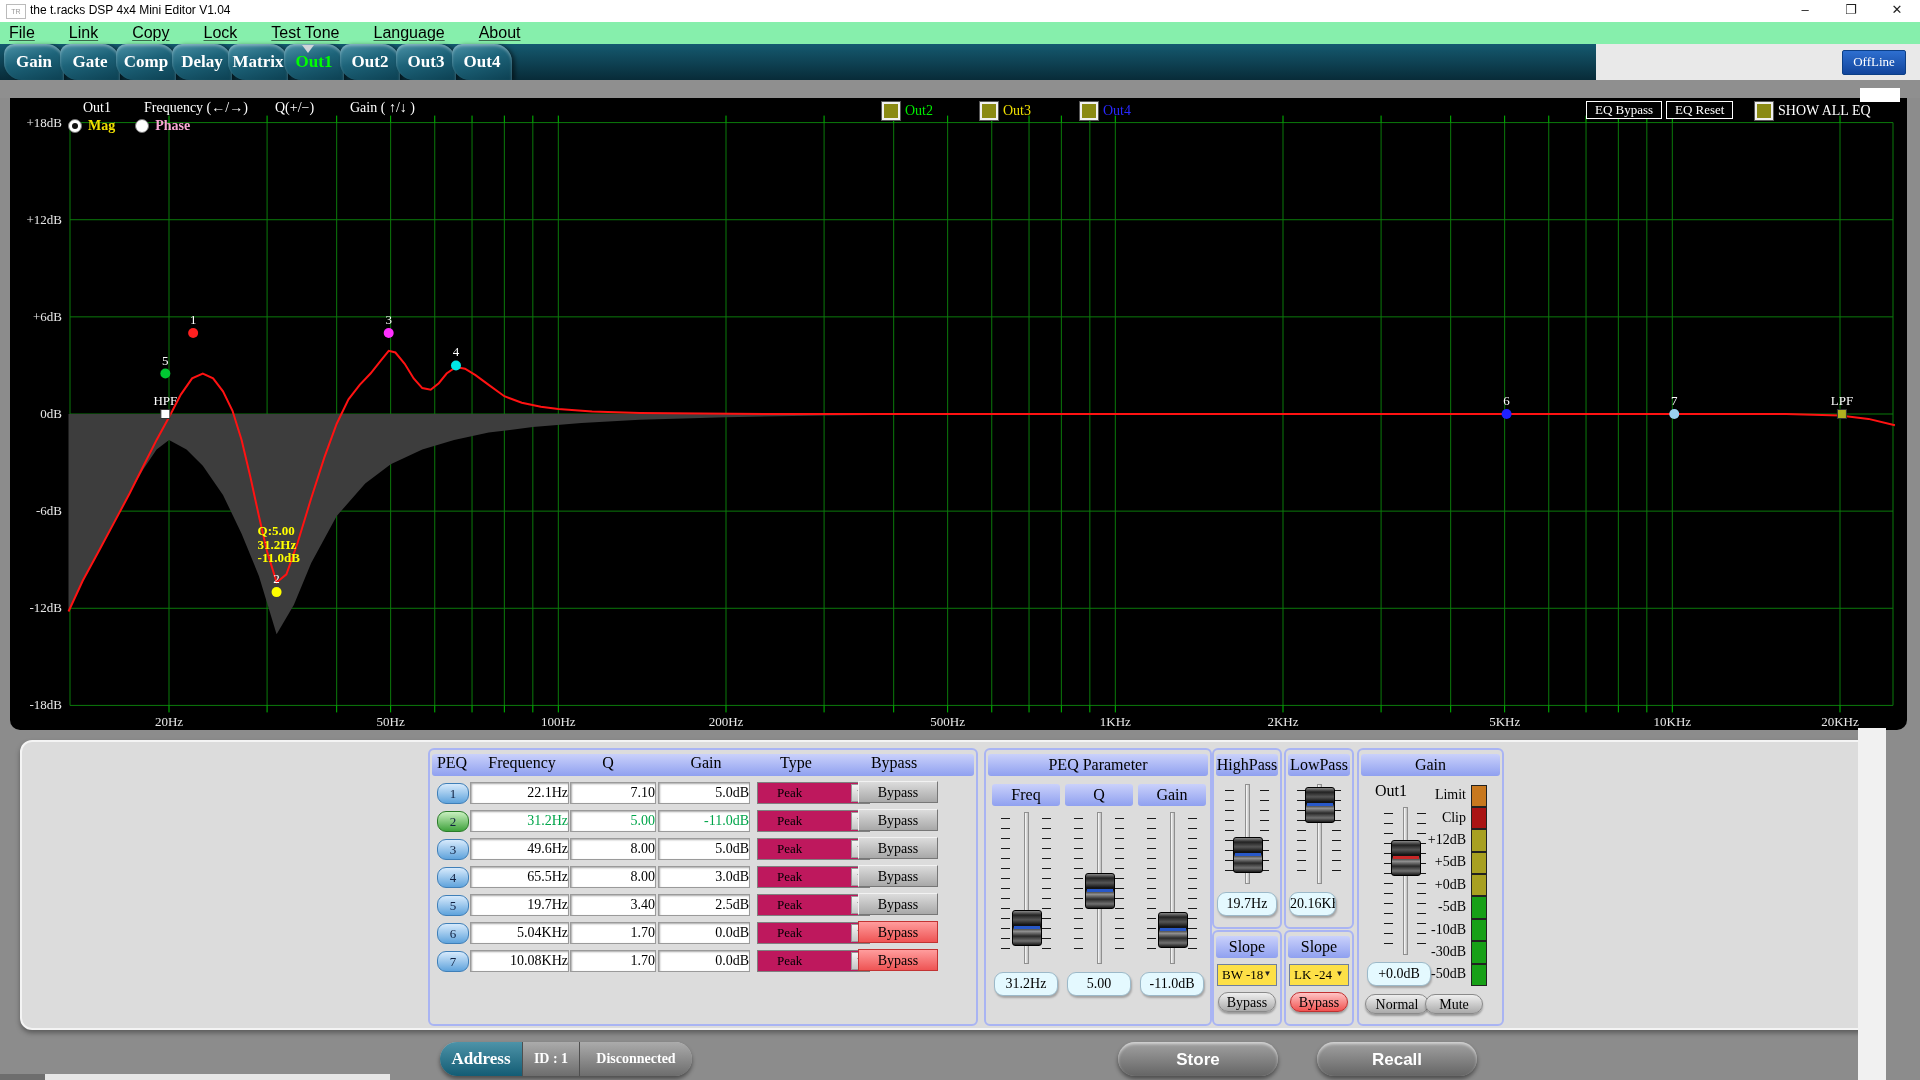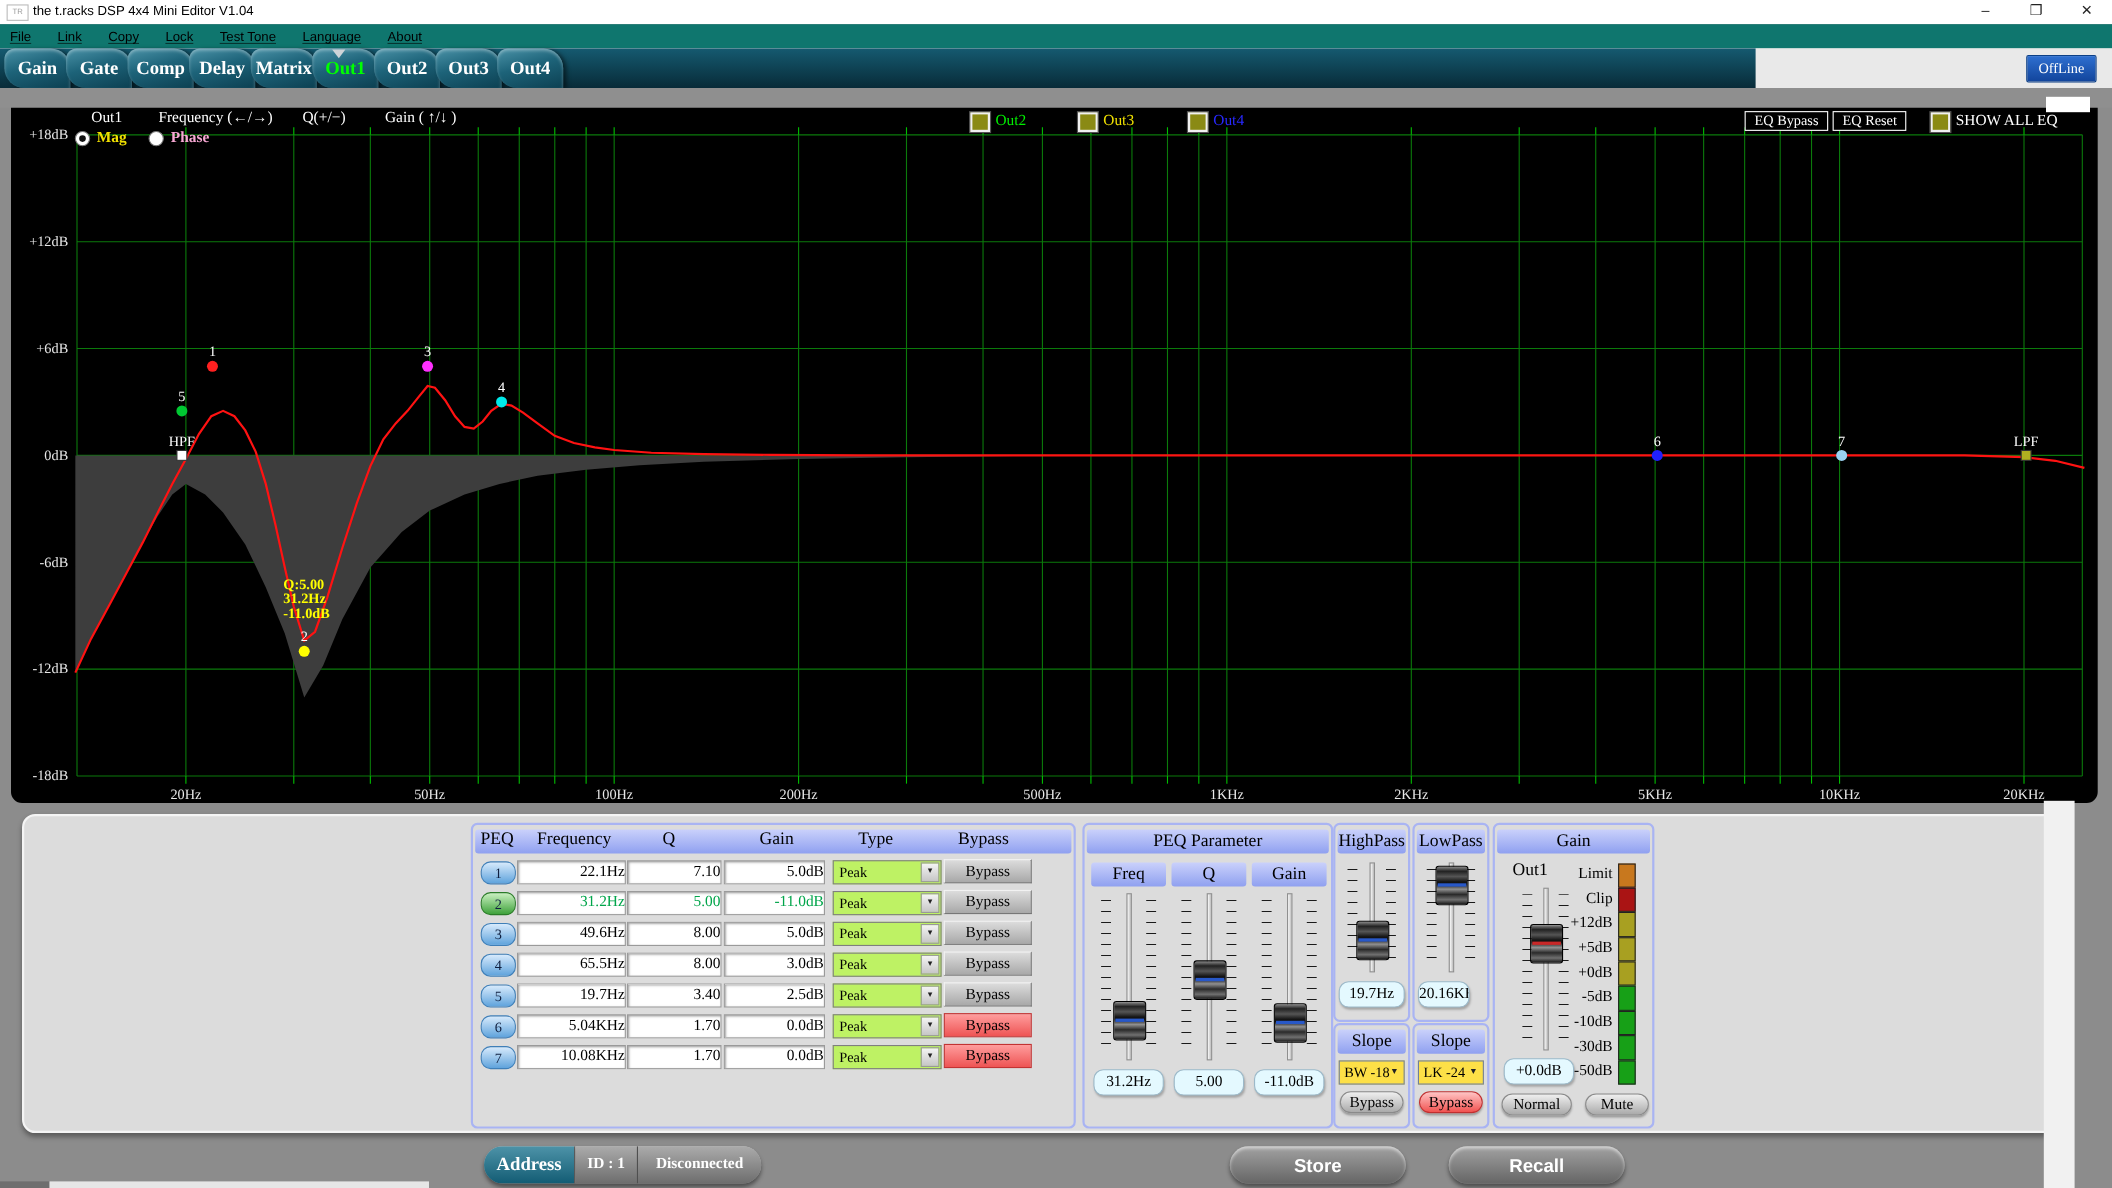--- a/index.html
+++ b/index.html
@@ -7,22 +7,22 @@
        font-family:"Liberation Serif",serif;-webkit-font-smoothing:antialiased;}
   
   .titlebar{position:absolute;left:0;top:0;right:0;height:22px;background:#fff;
             font-family:"Liberation Sans",sans-serif;font-size:12px;color:#000;}
   .appicon{position:absolute;left:6px;top:4px;width:18px;height:13px;border:1px solid #bbb;
            color:#999;font-size:7px;line-height:13px;text-align:center;overflow:hidden;}
   .wtitle{position:absolute;left:30px;top:3px;white-space:nowrap;}
   .winctl{position:absolute;right:0;top:0;height:22px;display:flex;}
   .winbtn{width:46px;height:22px;text-align:center;line-height:20px;font-size:13px;color:#222;}
   
-  .menubar{position:absolute;left:0;top:22px;right:0;height:22px;background:#0f766e;border-bottom:1px solid #e6e6e6;
-           font-family:"Liberation Sans",sans-serif;font-size:12px;display:flex;align-items:center;gap:6px;}
+  .menubar{position:absolute;left:0;top:22px;right:0;height:22px;background:#86efac;border-bottom:1px solid #e6e6e6;
+           font-family:"Liberation Sans",sans-serif;font-size:16px;display:flex;align-items:center;gap:16px;}
   .menuitem{padding:0 9px;color:#000;text-decoration:underline;text-decoration-color:rgba(0,0,0,.55);text-underline-offset:2px;}
   
   .tabbar{position:absolute;left:0;top:44px;right:0;height:36px;background:#e9e9e9;}
   .tabteal{position:absolute;left:0;top:0;width:1596px;height:36px;background:linear-gradient(#155a70,#082b38);}
   .tabs{position:absolute;left:4px;top:0;height:36px;display:flex;}
   .tab{width:60px;height:36px;margin-right:-4px;border-radius:10px 18px 0 18px;
        background:linear-gradient(165deg,#4b93a8 0%,#1d6379 45%,#0c4052 100%);
        box-shadow:inset 0 2px 3px rgba(255,255,255,.35),3px 1px 4px rgba(0,0,0,.5);
        color:#fff;font-weight:bold;font-size:17px;text-align:center;line-height:36px;}
   .tab.active{color:#00ff00;}
@@ -53,22 +53,22 @@
         background:linear-gradient(#cad1fb,#8fa0f0);color:#000;font-size:16px;text-align:center;line-height:22px;}
   .hlabel{position:absolute;top:4px;transform:translateX(-50%);font-size:16px;color:#000;white-space:nowrap;}
   .peqrow{position:absolute;left:0;width:100%;height:22px;}
   .badge{position:absolute;left:7px;top:1px;width:30px;height:19px;border-radius:9px;text-align:center;
          font-size:13px;line-height:19px;color:#102040;background:linear-gradient(#d7eafc,#5fa3dc);border:1px solid #3f7fb8;}
   .peqrow.sel .badge{background:linear-gradient(#c9f0c0,#3fa23c);border-color:#2b7c29;}
   .field{position:absolute;top:0;height:20px;background:#fff;border:1px solid #9a9a9a;
          box-shadow:inset 1px 1px 2px rgba(0,0,0,.35);text-align:right;font-size:14px;line-height:20px;color:#000;}
   .peqrow.sel .field{color:#00a54a;}
   .f-freq{left:40px;width:97px;}.f-q{left:140px;width:84px;}.f-gain{left:228px;width:90px;}
-  .combo{position:absolute;left:327px;top:0;width:92px;height:20px;background:#bef264;border:1px solid #7f7f7f;
-         font-size:13px;line-height:20px;padding-left:5px;color:#000;}
+  .combo{position:absolute;left:327px;top:0;width:92px;height:20px;background:#be185d;border:1px solid #7f7f7f;
+         font-size:13px;line-height:20px;padding-left:19px;color:#000;}
   .arrowbtn{position:absolute;right:1px;top:1px;width:15px;height:16px;background:linear-gradient(#f4f4f4,#c6c6c6);
             border:1px solid #999;font-size:7px;text-align:center;line-height:15px;color:#222;}
   .bypbtn{position:absolute;left:428px;top:-1px;width:80px;height:22px;font-family:"Liberation Serif",serif;
           background:linear-gradient(#dcdcdc,#a8a8a8);border:1px solid #777;border-top-color:#f2f2f2;border-left-color:#f2f2f2;
           font-size:14px;text-align:center;line-height:20px;color:#000;}
   .bypbtn.on{background:linear-gradient(#ff9d9d,#ee5454);border-color:#c23333;}
   
   .scol{position:absolute;}
   .slabel{position:absolute;left:0;right:0;height:22px;border-radius:3px;background:linear-gradient(#cad1fb,#8fa0f0);
           text-align:center;font-size:16px;line-height:22px;}
@@ -454,21 +454,21 @@
   <div class="panel" style="left:1357px;top:748px;width:143px;height:274px">
     <div class="phdr" style="top:4px">Gain</div>
     <span style="position:absolute;left:16px;top:32px;font-size:16px">Out1</span>
     <div class="sliderarea" style="left:22px;top:55px;width:48px;height:152px">
       <div class="tickcol l"></div>
       <div class="tickcol r"></div>
       <div class="knob red" style="top: 35.4px;"></div>
     </div>
     <div class="cyanval" style="left:8px;top:212px;width:62px">+0.0dB</div>
     <button class="pillbtn" style="left:6px;top:244px;width:64px;position:absolute">Normal</button>
-    <button class="pillbtn" style="left:82px;top:244px;width:58px;position:absolute">Mute</button>
+    <button class="pillbtn" style="left:66px;top:244px;width:58px;position:absolute">Mute</button>
     <div style="position:absolute;left:0;top:34px;width:128px">
       <div class="mrow">
           <span class="mlab">Limit</span>
           <span class="mseg" style="background: rgb(200, 120, 30);"></span>
         </div>
       <div class="mrow">
           <span class="mlab">Clip</span>
           <span class="mseg" style="background: rgb(170, 20, 20);"></span>
         </div>
       <div class="mrow">

